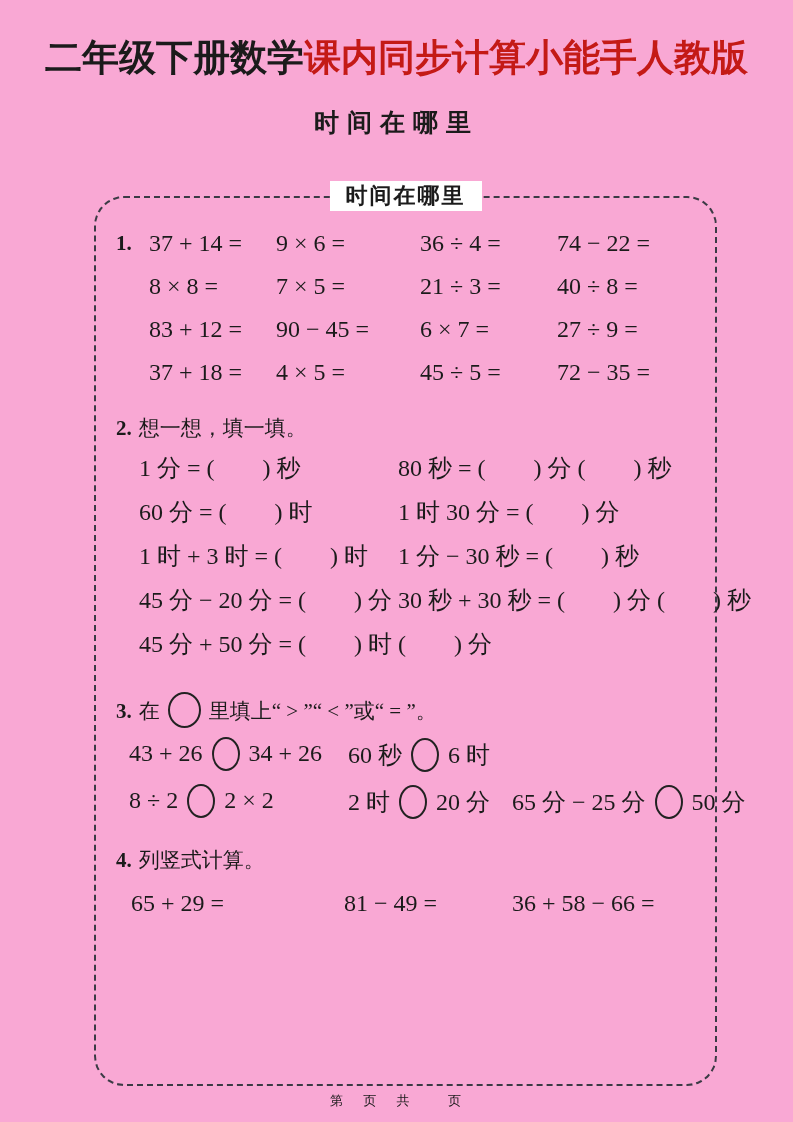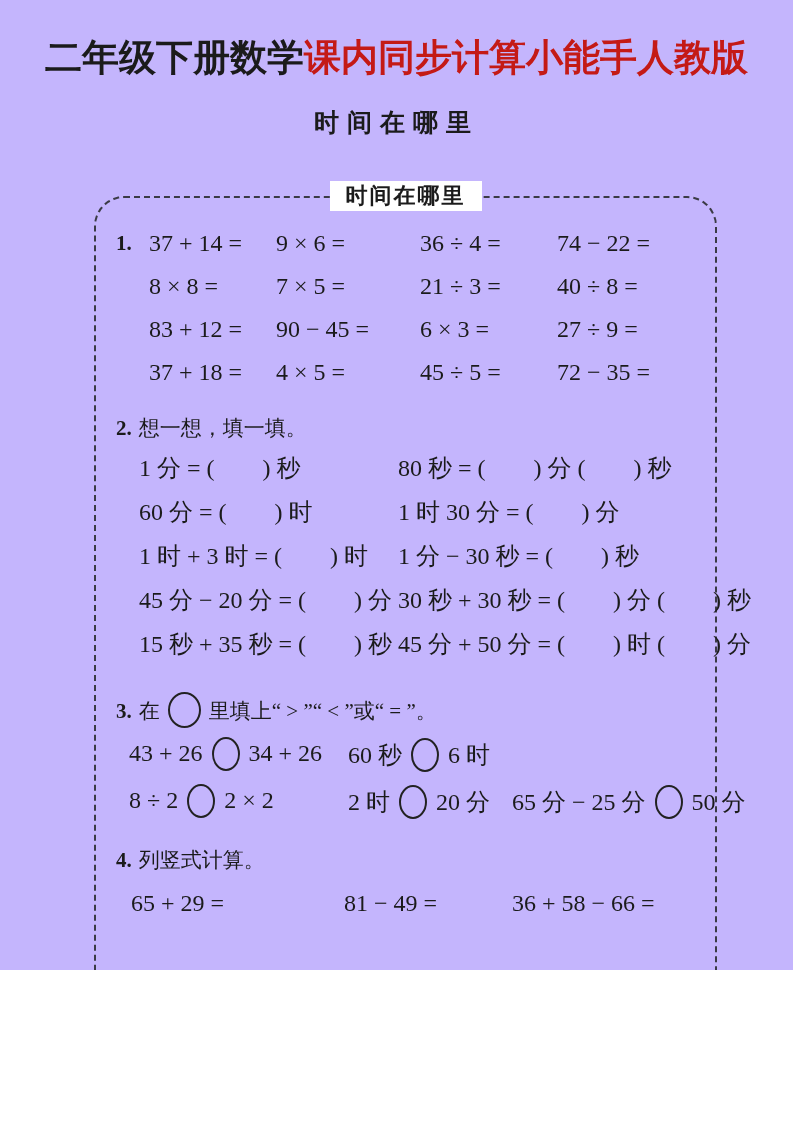--- a/index.html
+++ b/index.html
@@ -1,21 +1,21 @@
 <!DOCTYPE html>
 <html><head>
 <meta charset="utf-8">
 <style>
   * { box-sizing: border-box; }
   html,body { margin:0; padding:0; background:#ffffff; }
   .page {
     position: relative;
     width: 793px;
-    height: 970px;
-    background: #c4b5fd;
+    height: 1122px;
+    background: #f9a8d4;
     overflow: hidden;
     font-family: "Liberation Serif", "DejaVu Serif", serif;
     color: #1b1b1b;
   }
   .main-title {
     position: absolute;
     top: 34px; left: 0;
     width: 100%;
     text-align: center;
     font-family: "Liberation Sans", "DejaVu Sans", sans-serif;
@@ -142,21 +142,21 @@
           <span class="qnum"></span>
           <span class="expr">8 × 8 =</span>
           <span class="expr">7 × 5 =</span>
           <span class="expr">21 ÷ 3 =</span>
           <span class="expr">40 ÷ 8 =</span>
         </div>
         <div class="row">
           <span class="qnum"></span>
           <span class="expr">83 + 12 =</span>
           <span class="expr">90 − 45 =</span>
-          <span class="expr">6 × 3 =</span>
+          <span class="expr">6 × 7 =</span>
           <span class="expr">27 ÷ 9 =</span>
         </div>
         <div class="row">
           <span class="qnum"></span>
           <span class="expr">37 + 18 =</span>
           <span class="expr">4 × 5 =</span>
           <span class="expr">45 ÷ 5 =</span>
           <span class="expr">72 − 35 =</span>
         </div>
       </div>
@@ -176,21 +176,20 @@
         </div>
         <div class="row">
           <span class="expr">1 时 + 3 时 = (        ) 时</span>
           <span class="expr">1 分 − 30 秒 = (        ) 秒</span>
         </div>
         <div class="row">
           <span class="expr">45 分 − 20 分 = (        ) 分</span>
           <span class="expr">30 秒 + 30 秒 = (        ) 分 (        ) 秒</span>
         </div>
         <div class="row">
-          <span class="expr">15 秒 + 35 秒 = (        ) 秒</span>
           <span class="expr">45 分 + 50 分 = (        ) 时 (        ) 分</span>
         </div>
       </div>
 
       <div class="sec3">
         <div class="sec-head">
           <span class="qnum">3.</span>
           <span>在</span>
           <span class="circle head-circle"></span>
           <span>里填上“ &gt; ”“ &lt; ”或“ = ”。</span>

